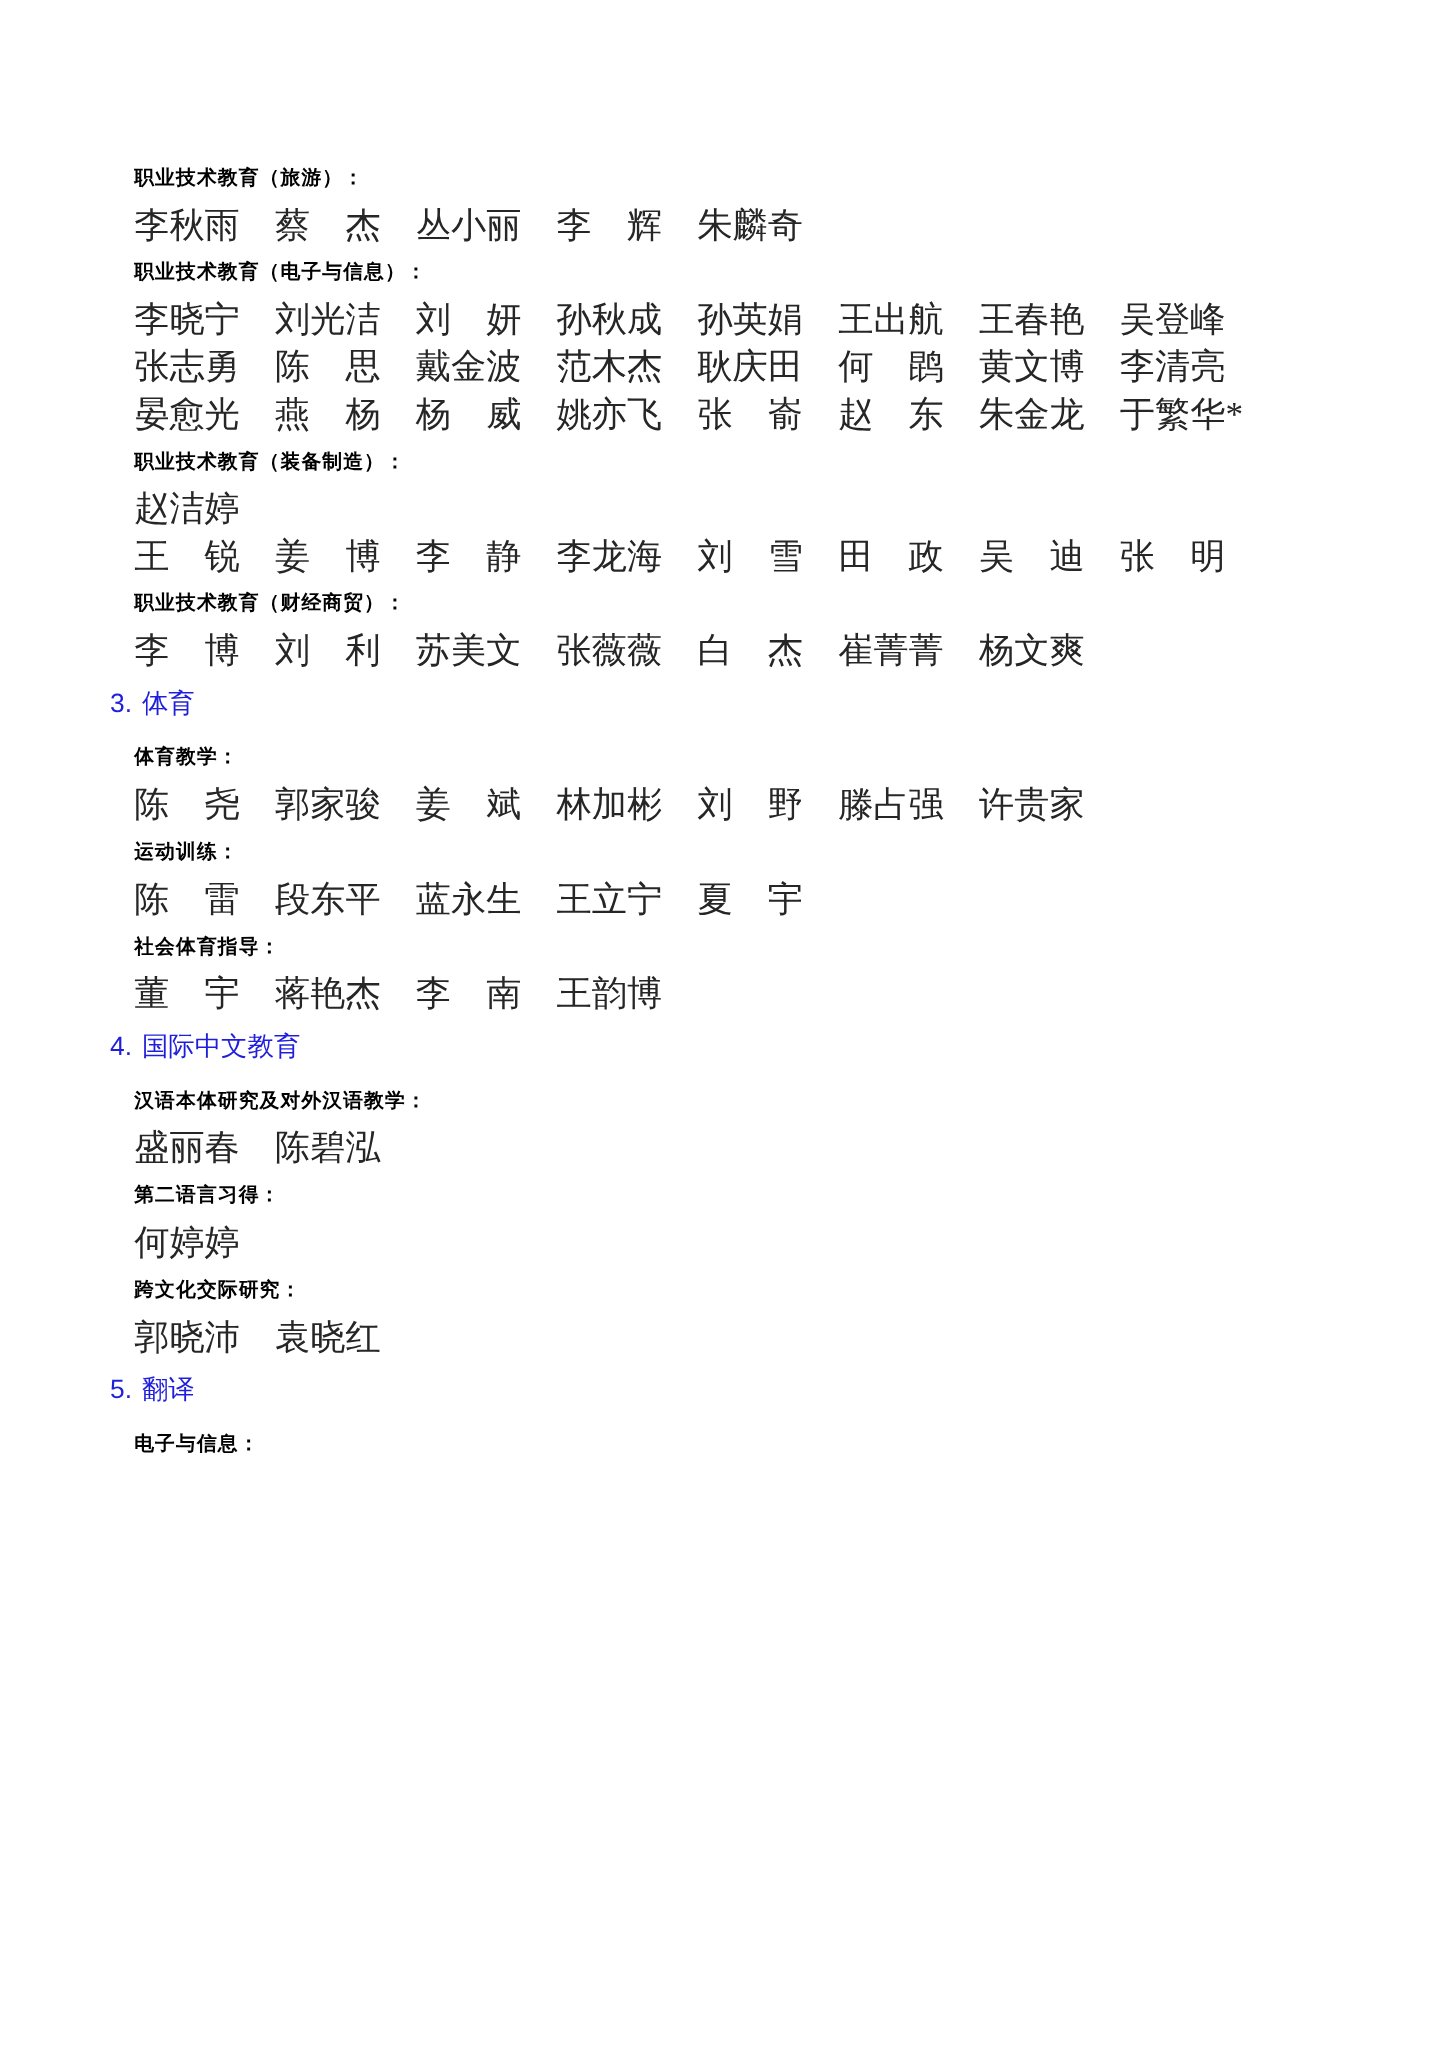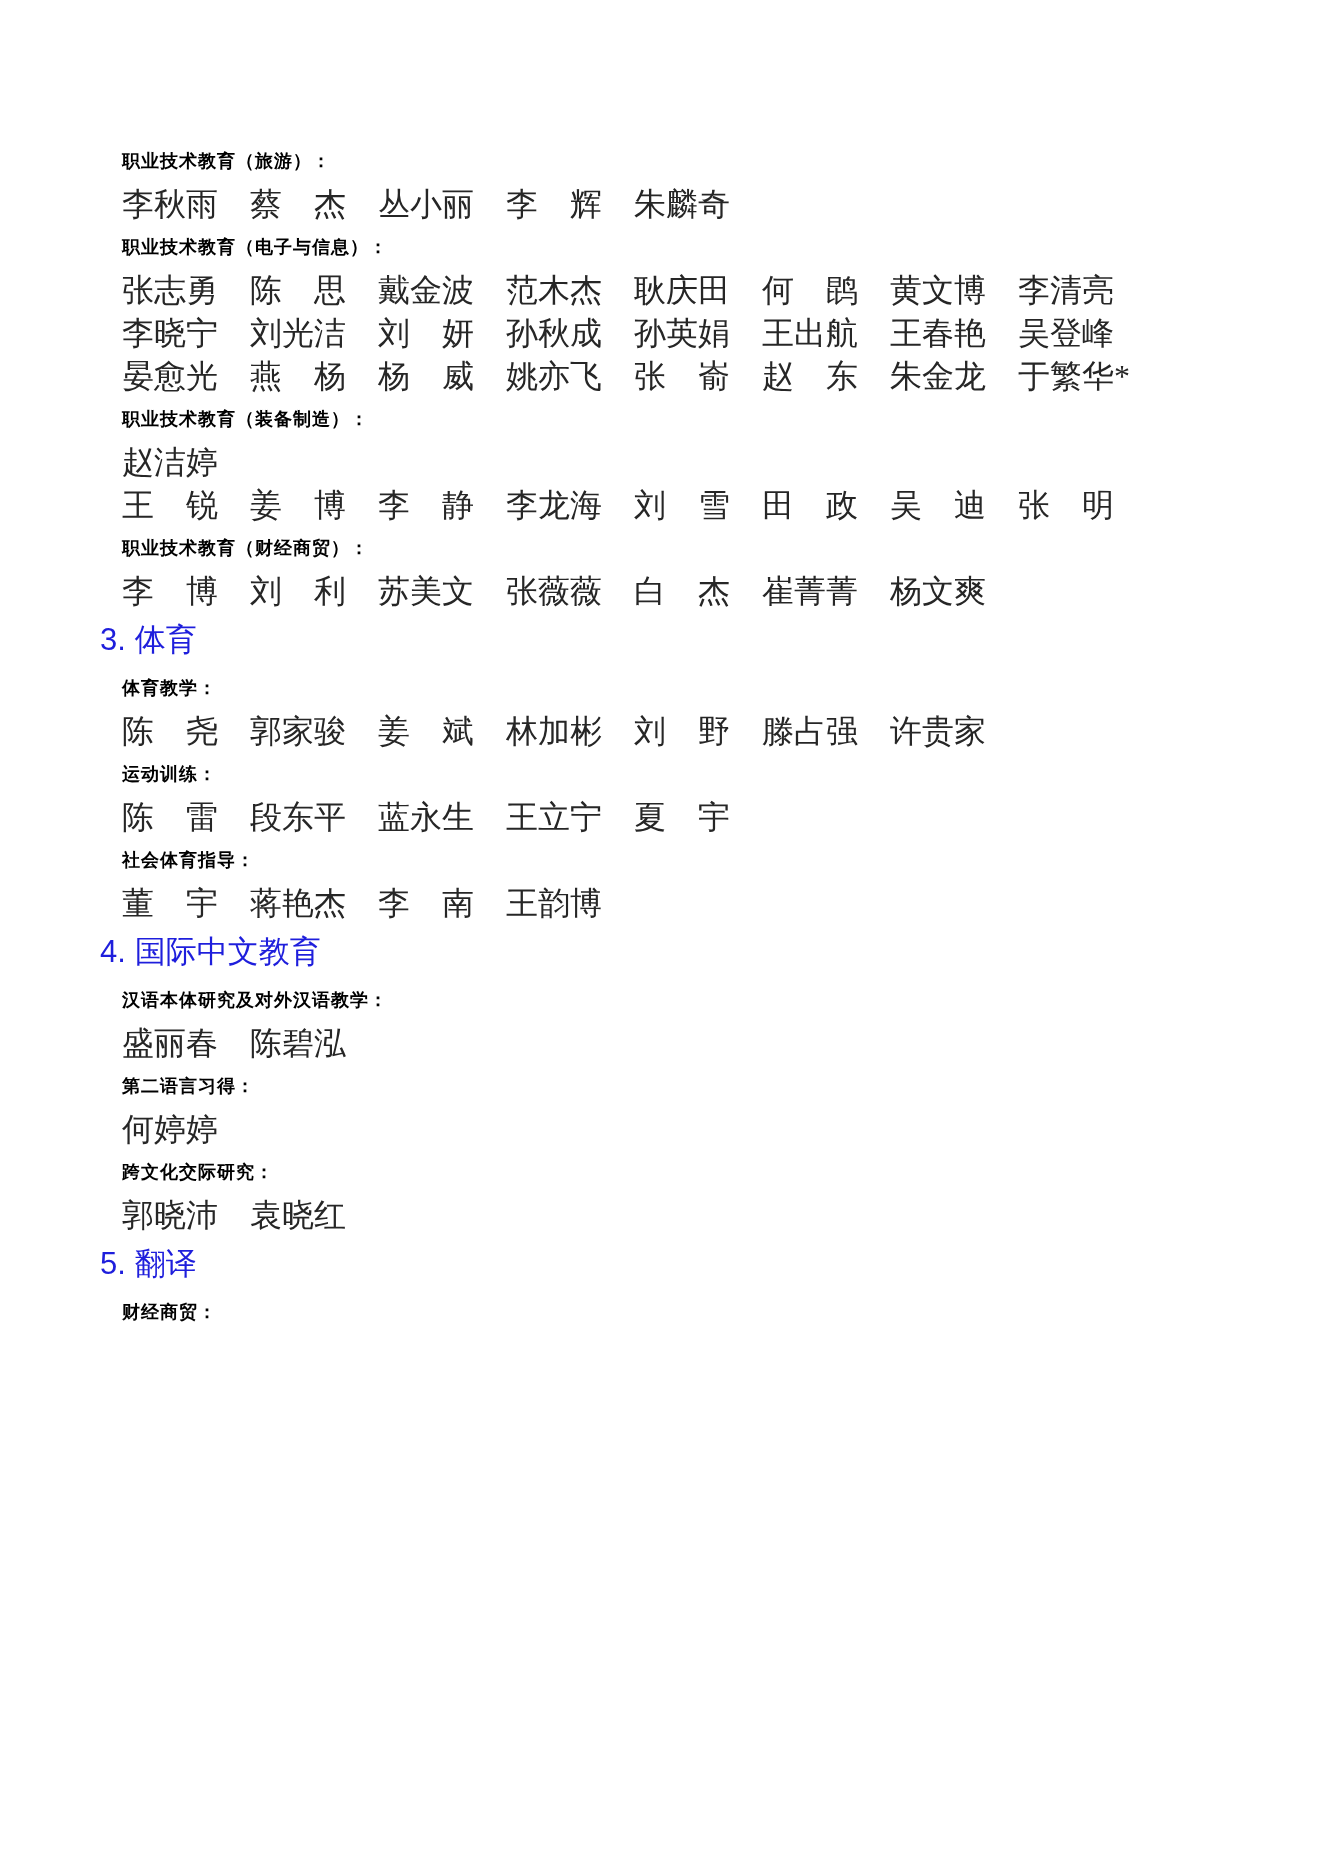--- a/index.html
+++ b/index.html
@@ -16,36 +16,36 @@
     font-size:18px; line-height:43px; padding-left:22px;
     letter-spacing:1px; white-space:nowrap;
   }
   .names-row {
     font-size:32px; line-height:43px; padding-left:22px;
     color:var(--body); white-space:nowrap;
   }
   .section-header {
     color:var(--accent);
     font-family:"Liberation Sans","DejaVu Sans",sans-serif;
-    font-size:31px; line-height:54px; font-weight:500;
+    font-size:24px; line-height:54px; font-weight:500;
     white-space:nowrap;
   }
   .section-header .num { margin-right:9px; }
 </style>
 </head>
 <body>
 
 <div class="doc">
 
   <div class="group-heading">职业技术教育（旅游）：</div>
   <div class="names-row">李秋雨　蔡　杰　丛小丽　李　辉　朱麟奇</div>
 
   <div class="group-heading">职业技术教育（电子与信息）：</div>
+  <div class="names-row">李晓宁　刘光洁　刘　妍　孙秋成　孙英娟　王出航　王春艳　吴登峰</div>
   <div class="names-row">张志勇　陈　思　戴金波　范木杰　耿庆田　何　鹍　黄文博　李清亮</div>
-  <div class="names-row">李晓宁　刘光洁　刘　妍　孙秋成　孙英娟　王出航　王春艳　吴登峰</div>
   <div class="names-row">晏愈光　燕　杨　杨　威　姚亦飞　张　嵛　赵　东　朱金龙　于繁华*</div>
 
   <div class="group-heading">职业技术教育（装备制造）：</div>
   <div class="names-row">赵洁婷</div>
   <div class="names-row">王　锐　姜　博　李　静　李龙海　刘　雪　田　政　吴　迪　张　明</div>
 
   <div class="group-heading">职业技术教育（财经商贸）：</div>
   <div class="names-row">李　博　刘　利　苏美文　张薇薇　白　杰　崔菁菁　杨文爽</div>
 
   <div class="section-header">
@@ -72,15 +72,15 @@
   <div class="names-row">何婷婷</div>
 
   <div class="group-heading">跨文化交际研究：</div>
   <div class="names-row">郭晓沛　袁晓红</div>
 
   <div class="section-header">
     <span class="num">5.</span><span>翻译</span>
   </div>
 
 
-  <div class="group-heading">财经商贸：</div>
+  <div class="group-heading">电子与信息：</div>
 
 </div>
 
 </body></html>

